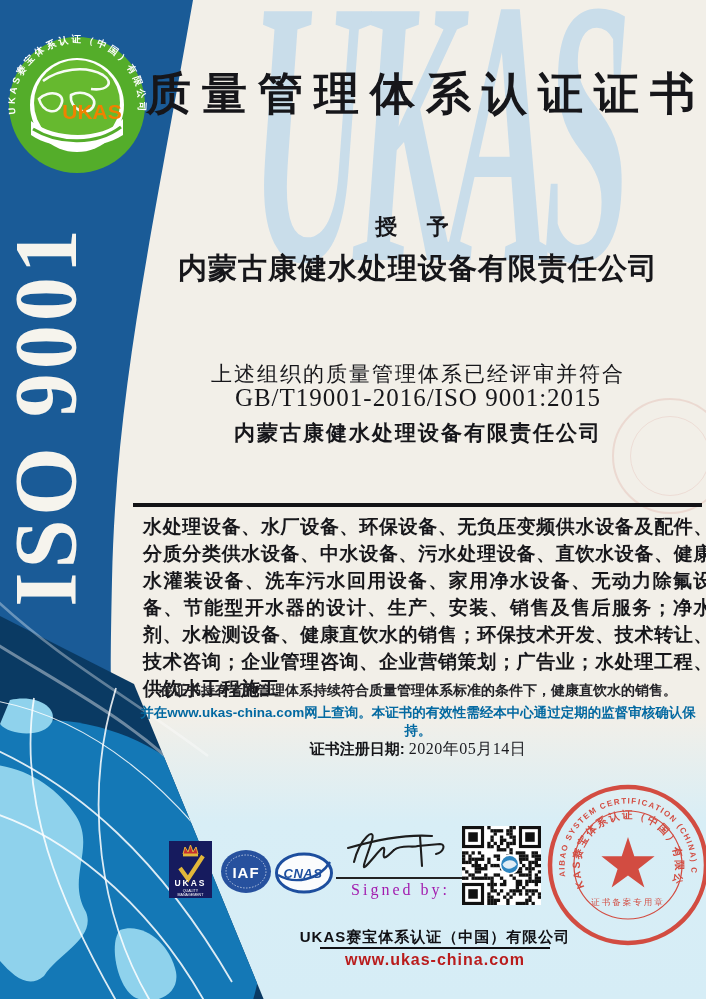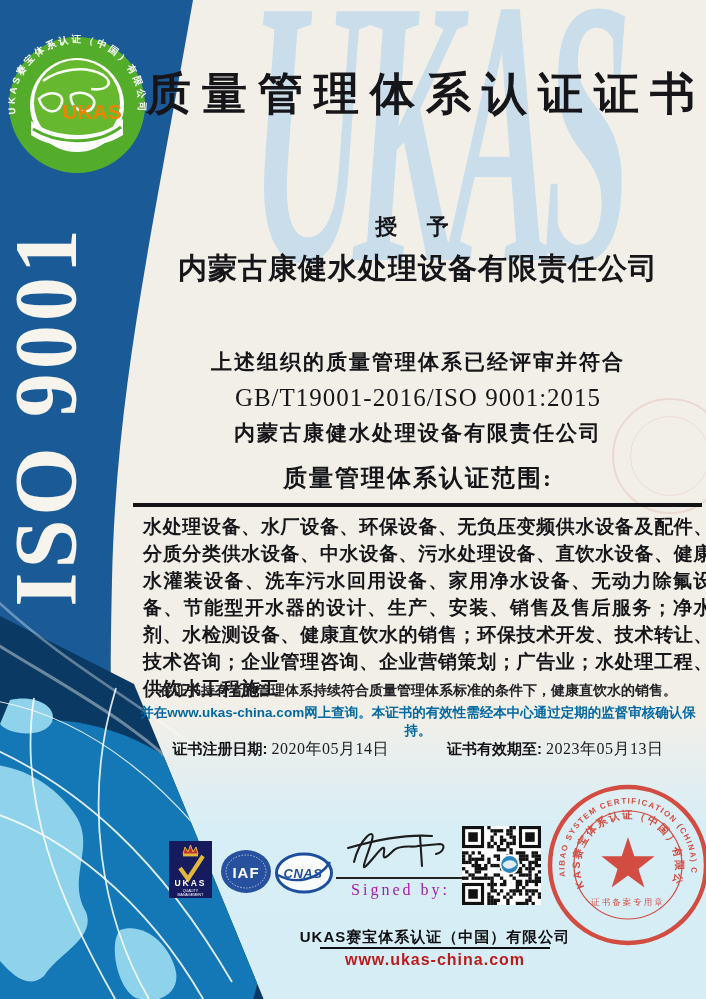--- a/index.html
+++ b/index.html
@@ -32,21 +32,21 @@
     font-family:"Liberation Serif","DejaVu Serif",serif;white-space:nowrap;
   }
 
   
   .col{position:absolute;left:134px;width:568px;text-align:center;z-index:2;color:#16161a;}
   .title{top:64px;font-size:45px;font-weight:bold;letter-spacing:11px;padding-left:8px;white-space:nowrap;}
   .cert-no{position:absolute;right:94px;top:161px;z-index:2;font-size:17px;font-weight:bold;letter-spacing:1px;color:#1d1d22;}
   .awarded{top:212px;font-size:22px;font-weight:bold;letter-spacing:12px;}
   .company{top:249px;font-size:29px;font-weight:bold;letter-spacing:1px;white-space:nowrap;}
   .address{top:303px;font-size:14px;letter-spacing:.5px;color:#2a2a2e;}
-  .stmt1{top:348px;font-size:21px;font-weight:700;letter-spacing:2px;}
+  .stmt1{top:360px;font-size:21px;font-weight:400;letter-spacing:2px;}
   .standard{top:384px;font-size:25px;letter-spacing:1px;}
   .stmt2{top:419px;font-size:21px;font-weight:600;letter-spacing:2px;}
   .scope-head{top:462px;font-size:24px;font-weight:bold;letter-spacing:2px;}
   .rule{position:absolute;left:133px;top:503px;width:569px;height:4px;background:#131316;z-index:2;}
   .scope-body{
     position:absolute;left:133px;top:513px;width:570px;z-index:2;
     font-family:"Liberation Sans","DejaVu Sans",sans-serif;
     font-weight:bold;font-size:19px;line-height:27px;letter-spacing:.5px;
     text-align:justify;color:#17171b;margin-left:10px;
   }
@@ -138,35 +138,30 @@
   </svg>
 
   <div class="col abs title">质量管理体系认证证书</div>
   <div class="col abs awarded">授 予</div>
   <div class="col abs company">内蒙古康健水处理设备有限责任公司</div>
 
   <div class="col abs stmt1">上述组织的质量管理体系已经评审并符合</div>
   <div class="col abs standard">GB/T19001-2016/ISO 9001:2015</div>
   <div class="col abs stmt2">内蒙古康健水处理设备有限责任公司</div>
 
-  <div class="col abs scope-head">质量管理体系认证范围:</div>
   <div class="rule"></div>
   <div class="scope-body">水处理设备、水厂设备、环保设备、无负压变频供水设备及配件、分质分类供水设备、中水设备、污水处理设备、直饮水设备、健康水灌装设备、洗车污水回用设备、家用净水设备、无动力除氟设备、节能型开水器的设计、生产、安装、销售及售后服务；净水剂、水检测设备、健康直饮水的销售；环保技术开发、技术转让、技术咨询；企业管理咨询、企业营销策划；广告业；水处理工程、供饮水工程施工</div>
 
   <div class="col abs note1">在证书持有者的管理体系持续符合质量管理体系标准的条件下，健康直饮水的销售。</div>
   <div class="col abs note2">并在www.ukas-china.com网上查询。本证书的有效性需经本中心通过定期的监督审核确认保持。</div>
 
   <div class="dates">
     <span>
       <span class="date-label">证书注册日期:</span>
       <span class="date-value">2020年05月14日</span>
-    </span>
-    <span>
-      <span class="date-label">证书有效期至:</span>
-      <span class="date-value">2023年05月13日</span>
     </span>
   </div>
 
   <div class="ghost-stamp"></div>
 
   <svg class="abs" style="left:169px;top:841px;z-index:3;" width="43" height="57" viewBox="0 0 43 57">
     <rect x="0" y="0" width="43" height="57" fill="#161b5e"></rect>
     <g>
       <path d="M14,13 L16,6 L19,11 L21.5,4 L24,11 L27,6 L29,13 Z" fill="#c62f2f" stroke="#e2b73a" stroke-width="1"></path>
       <rect x="14" y="13" width="15" height="2.4" fill="#e2b73a"></rect>

